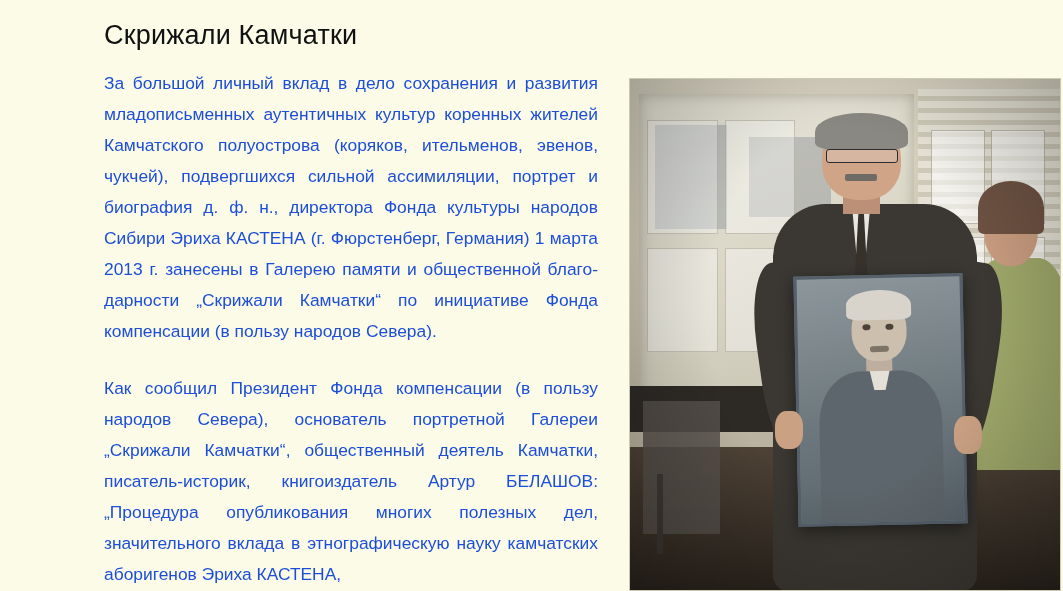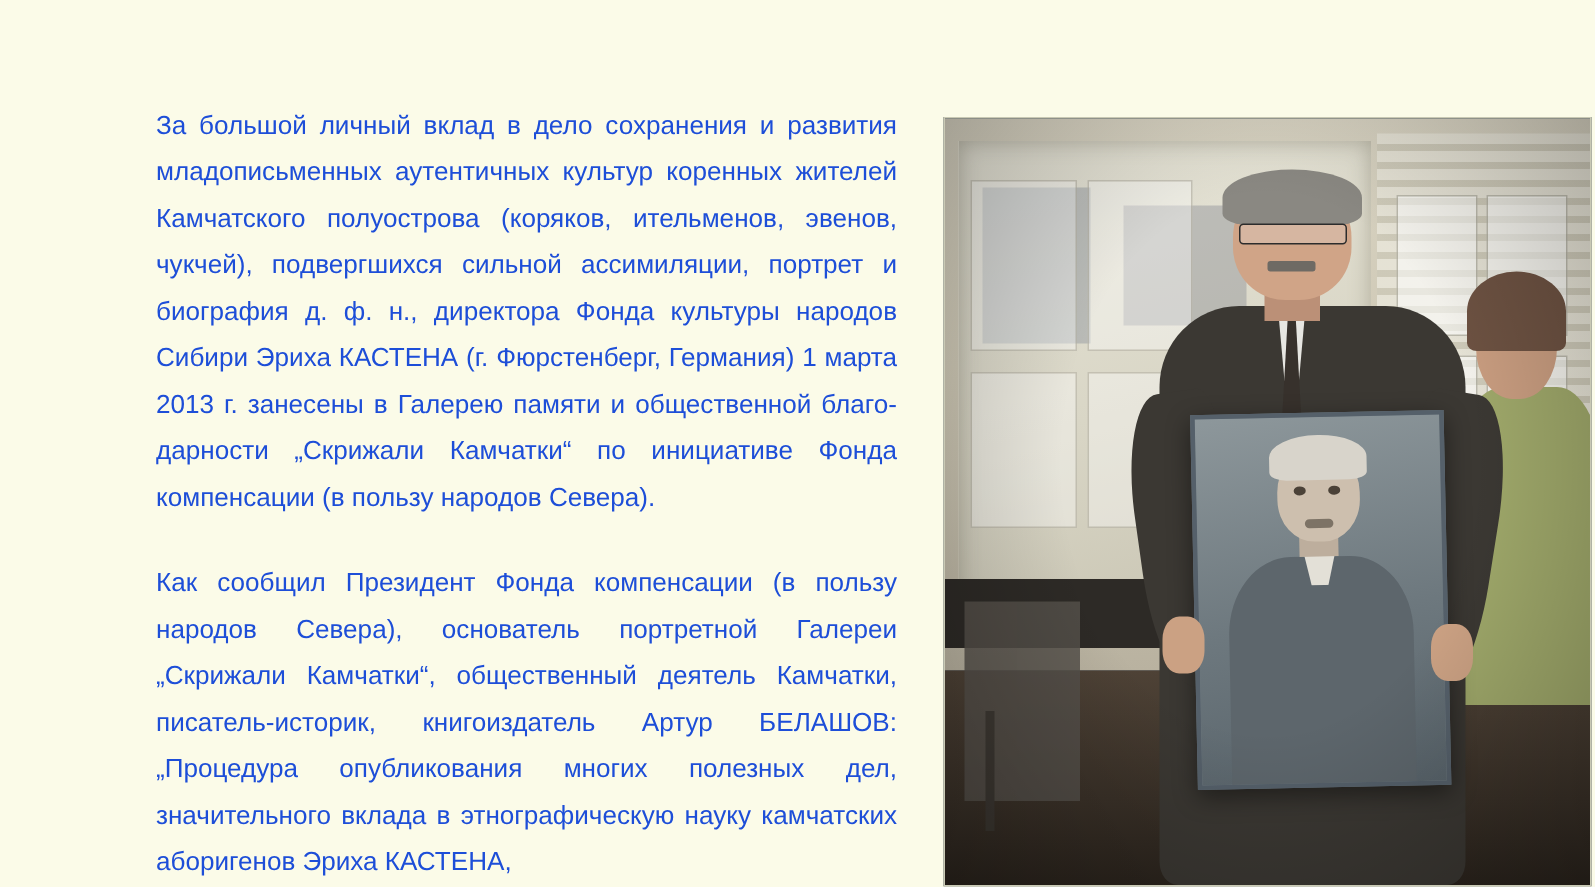--- a/index.html
+++ b/index.html
@@ -306,20 +306,21 @@
     background: radial-gradient(ellipse at 50% 45%,
       rgba(0,0,0,0) 45%, rgba(0,0,0,0.28) 100%);
     pointer-events: none;
   }
 </style>
 </head>
 <body>
 
 <div class="page">
 
+  <h1 class="title">Скрижали Камчатки</h1>
 
   <div class="text-column">
     <p class="para">За большой личный вклад в дело сохранения и развития младописьменных аутентичных культур коренных жителей Камчатского полуострова (коря­ков, ительменов, эвенов, чукчей), подвергшихся сильной ассимиляции, портрет и биография д. ф. н., директора Фонда культуры народов Сибири Эриха КАСТЕНА (г. Фюрстенберг, Германия) 1 марта 2013 г. занесены в Галерею памяти и общественной благо­дарности „Скрижали Камчатки“ по инициативе Фонда компенсации (в пользу народов Севера).</p>
     <p class="para">Как сообщил Президент Фонда компенсации (в пользу народов Севера), основатель портретной Галереи „Скрижали Камчатки“, общественный дея­тель Камчатки, писатель-историк, книгоиздатель Артур БЕЛАШОВ: „Процедура опубликования многих полезных дел, значительного вклада в этнографиче­скую науку камчатских аборигенов Эриха  КАСТЕНА,</p>
   </div>
 
   <div class="photo-frame">
     <div class="photo">
       <div class="wall"></div>
       <div class="screen-proj"></div>

